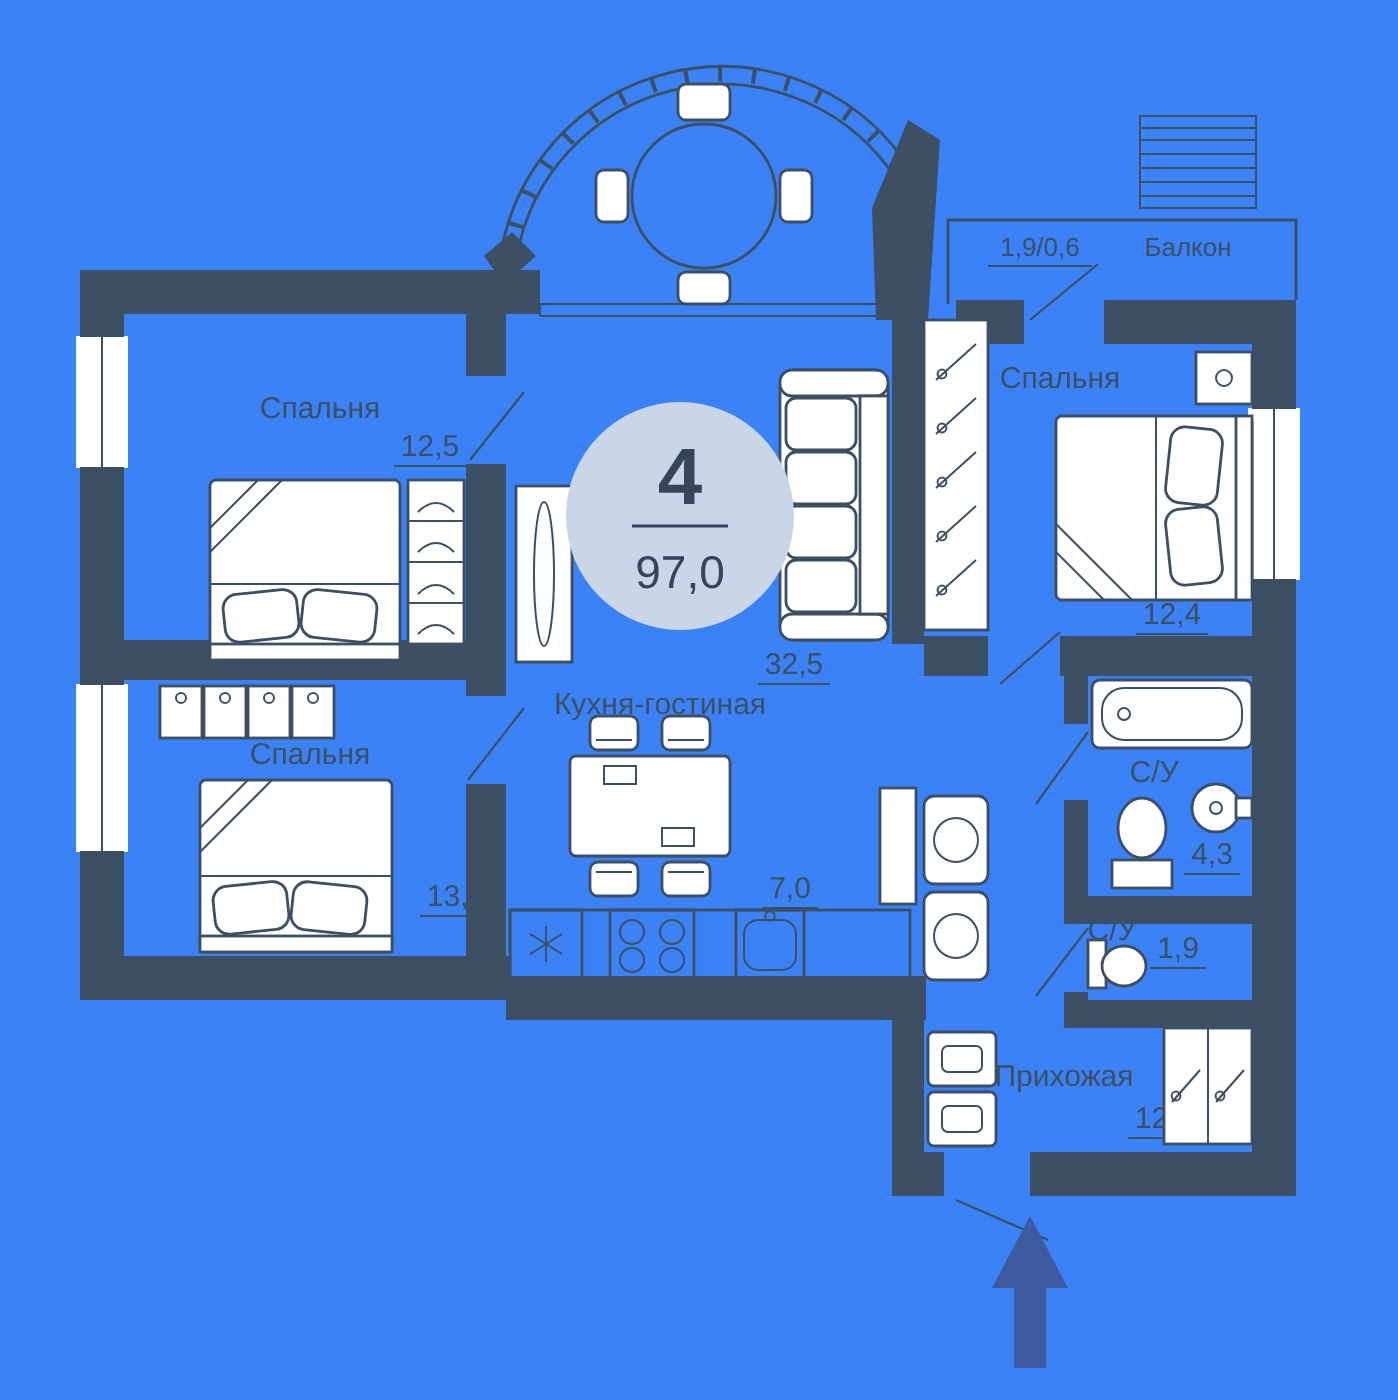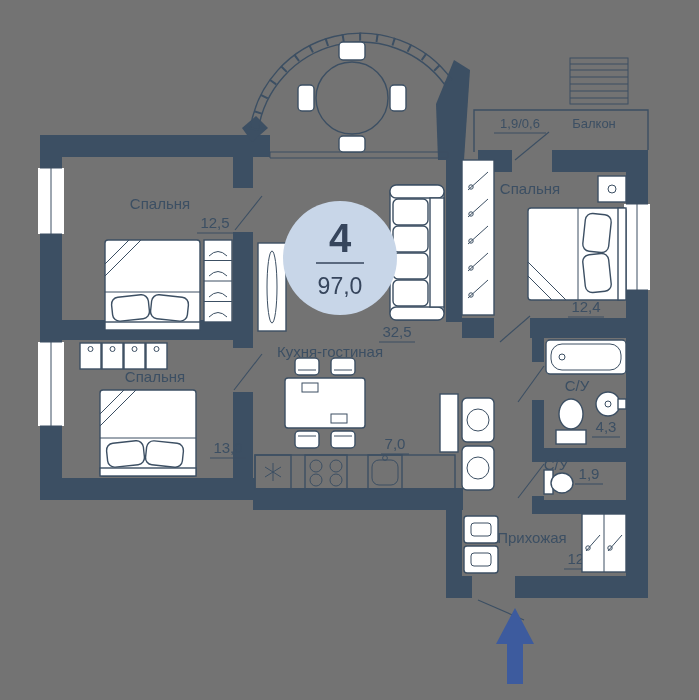--- a/index.html
+++ b/index.html
@@ -1,16 +1,16 @@
 <!DOCTYPE html>
 <html style="--wall: #3C4F63; --line: #3C4F63; --badge-fill: #C8D6E8; --badge-text: #36455C; --arrow: #3D5B9E;"><head>
 <meta charset="utf-8">
 <style>
   html,body{margin:0;padding:0;background:#fff;}
-  .stage{width:699px;height:700px;position:relative;background:#737373;}
+  .stage{width:699px;height:700px;position:relative;background:#3b82f6;}
   .plan{font-family:"Liberation Sans",sans-serif;display:block;}
   .wall{fill:var(--wall,#3C4F63);stroke:none;}
   .thin{fill:none;stroke:var(--line,#3C4F63);stroke-width:1.4;}
   .tf{fill:#fff;stroke:var(--line,#3C4F63);stroke-width:1.4;}
   .hair{fill:none;stroke:var(--line,#3C4F63);stroke-width:1;}
   .door{stroke:var(--line,#3C4F63);stroke-width:1.1;}
   .dimline{stroke:var(--line,#3C4F63);stroke-width:1.1;}
   .t{fill:var(--line,#3C4F63);text-anchor:middle;font-size:15px;}
   .ts{font-size:13px;}
   .win{fill:#fff;}

